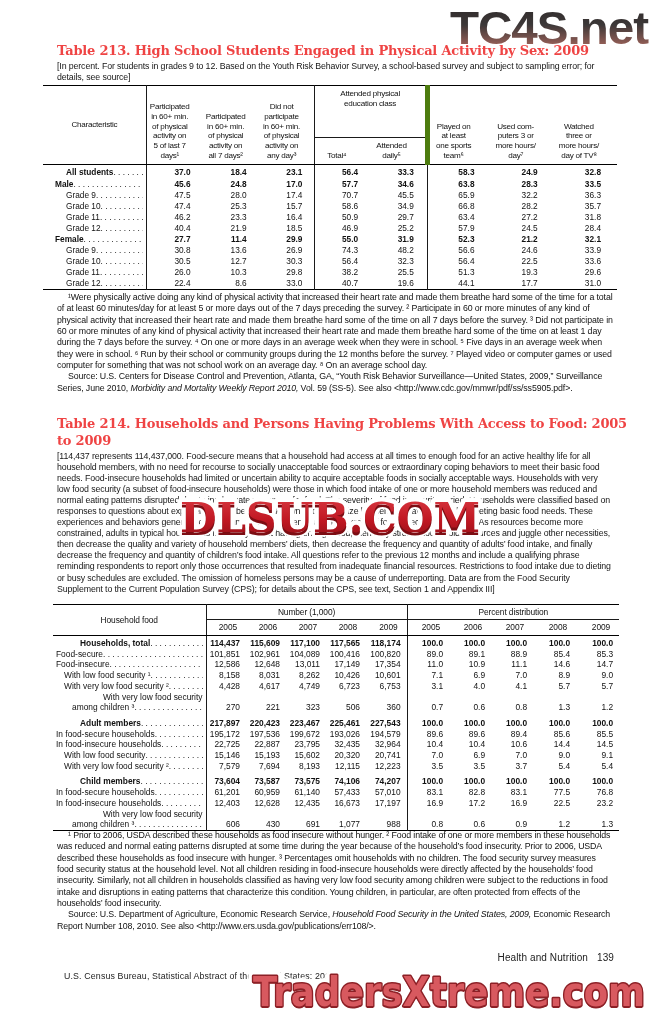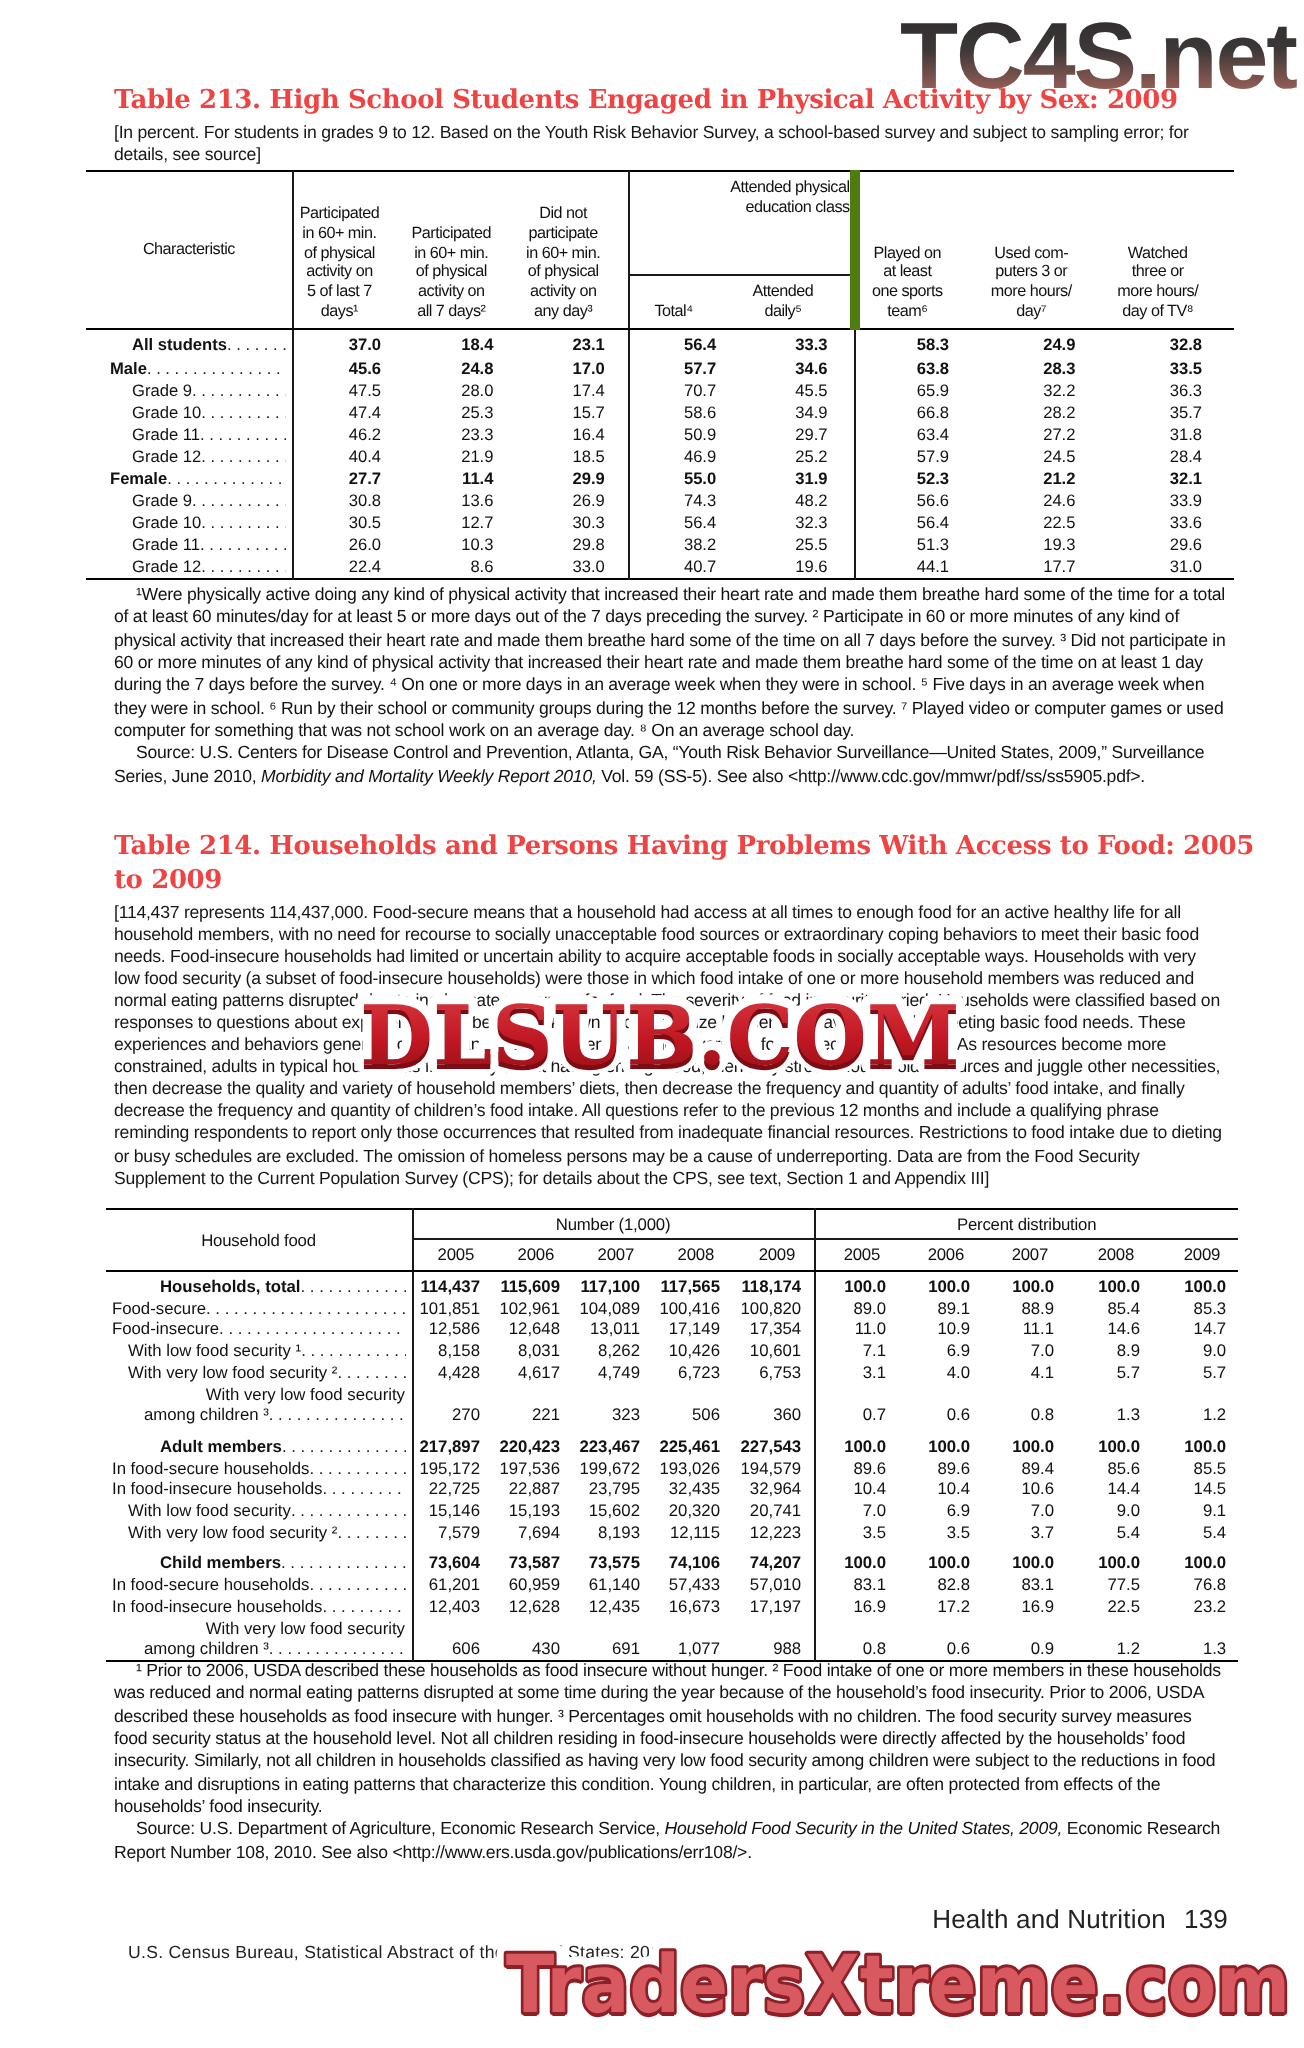--- a/index.html
+++ b/index.html
@@ -38,21 +38,21 @@
   .b .dots{font-weight:400;}
   .cont{padding-left:8px;text-align:center;}
 
   
   #t213{position:absolute;left:43px;top:85px;width:574px;}
   #t213 col.c-lbl{width:103px;} #t213 col.ca{width:56px;} #t213 col.cb{width:56px;} #t213 col.cc{width:63px;}
   #t213 thead th{font-weight:normal;font-size:8.1px;line-height:9.7px;letter-spacing:-0.25px;
                  white-space:pre;vertical-align:bottom;text-align:center;padding:3px 10px 4px 0;}
   #t213 thead tr:first-child{height:52px;} #t213 thead tr:last-child{height:27px;}
   #t213 th.charac{vertical-align:middle;text-align:center;padding:0;}
-  #t213 th.grp213{vertical-align:top;text-align:right;padding:3px 0 0 0;border-bottom:0.9px solid #1a1a1a;}
+  #t213 th.grp213{vertical-align:top;text-align:center;padding:3px 0 0 0;border-bottom:0.9px solid #1a1a1a;}
   #t213 th.c45{padding-right:13px;}
   #t213 th.pr16{padding-right:13px;}
   #t213 tbody td{font-size:8.3px;line-height:11.1px;text-align:right;padding:0 12px 0 0;white-space:nowrap;vertical-align:bottom;}
   #t213 tbody td:nth-child(5),#t213 tbody td:nth-child(6){padding-right:13px;}
   #t213 tbody td:nth-child(7),#t213 tbody td:nth-child(8),#t213 tbody td:nth-child(9){padding-right:16px;}
   #t213 tbody tr:first-child td{padding-top:2px;}
   #t213 .ind1{padding-left:12px;} #t213 .ind2{padding-left:23px;}
   #t213 tbody td.lbl{padding-right:3px;}
 
   
@@ -63,21 +63,21 @@
   #t214 th.hf{vertical-align:middle;text-align:center;}
   #t214 th.grp{text-align:center;padding:2px 0 2px 0;border-bottom:0.9px solid #1a1a1a;}
   #t214 th.yr{text-align:right;padding:2px 9px 3px 0;}
   #t214 tbody td{font-size:8.4px;line-height:10.7px;text-align:right;padding:0 6px 0 0;white-space:nowrap;vertical-align:bottom;}
   #t214 tbody tr:first-child td{padding-top:2px;}
   #t214 tr.gap td{padding-top:5px;}
   #t214 .ind0{padding-left:3px;} #t214 .ind1{padding-left:11px;} #t214 .ind2{padding-left:27px;}
   #t214 tbody td.lbl{padding-right:3px;}
 
   
-  #footerRight{right:38px;top:952px;font-size:13px;color:#222;letter-spacing:0.1px;}
+  #footerRight{right:38px;top:952px;font-size:10px;color:#222;letter-spacing:0.1px;}
   #footerRight .pg{margin-left:9px;}
   #footerLeft{left:64px;top:971px;font-size:8.8px;color:#222;letter-spacing:0.15px;}
 
   
   .wm{position:absolute;}
   #wmTop{left:446px;top:0;z-index:0;}
   #wmMid{left:168px;top:490px;z-index:5;}
   #wmBottom{left:246px;top:963px;z-index:5;}
 </style>
 </head>

